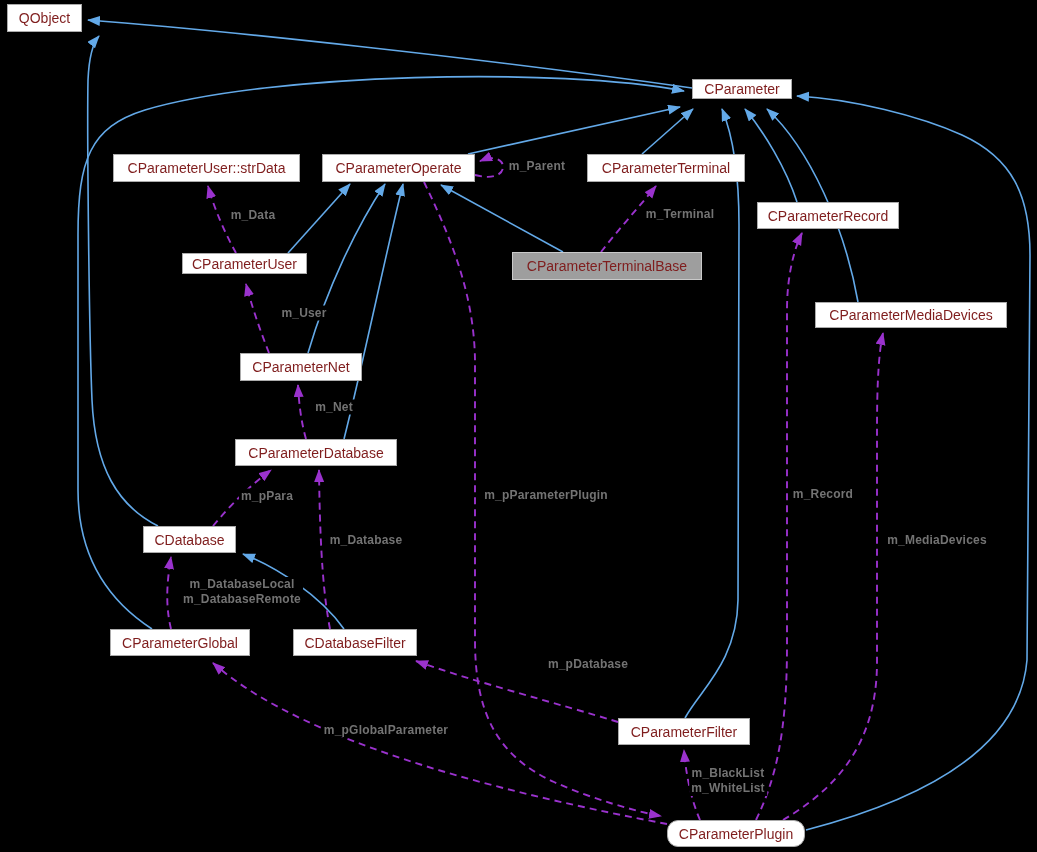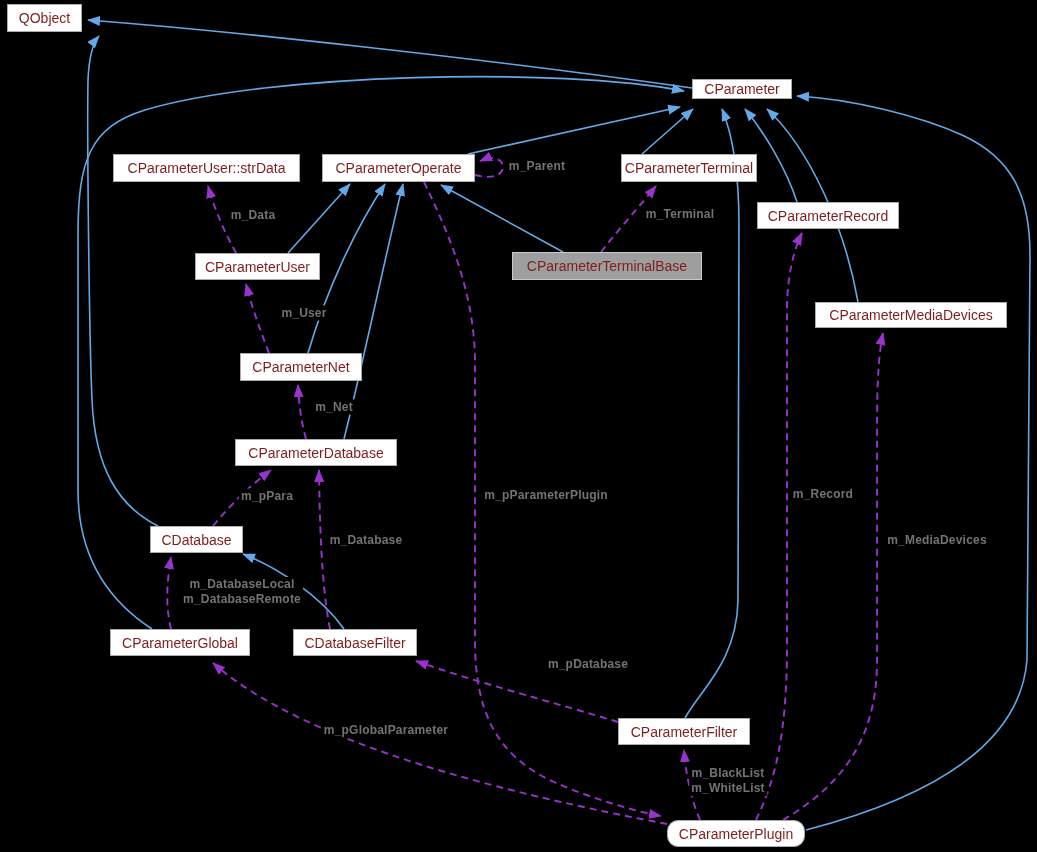--- a/index.html
+++ b/index.html
@@ -85,28 +85,28 @@
         <path d="M700,820 C691,799 686,775 684,750" class="edge-path" stroke="#9a32cd" stroke-width="1.9" stroke-dasharray="7,5" marker-end="url(#ah-use)"></path>
         <path d="M756,820 C776,779 787,732 787,645 L787,310 C787,276 794,249 802,233" class="edge-path" stroke="#9a32cd" stroke-width="1.9" stroke-dasharray="7,5" marker-end="url(#ah-use)"></path>
         <path d="M783,820 C832,791 877,748 877,662 L877,430 C877,392 878,356 883,333" class="edge-path" stroke="#9a32cd" stroke-width="1.9" stroke-dasharray="7,5" marker-end="url(#ah-use)"></path>
       </g>
   </svg>
   <div id="nodes">
       <div class="node" style="left: 7px; top: 4px; width: 75px; height: 28px;">QObject</div>
       <div class="node" style="left: 692px; top: 79px; width: 100px; height: 20px;">CParameter</div>
       <div class="node" style="left: 113px; top: 154px; width: 187px; height: 28px;">CParameterUser::strData</div>
       <div class="node" style="left: 322px; top: 154px; width: 153px; height: 28px;">CParameterOperate</div>
-      <div class="node" style="left: 587px; top: 154px; width: 136px; height: 28px; margin-left: 34px;">CParameterTerminal</div>
+      <div class="node" style="left: 587px; top: 154px; width: 158px; height: 28px;">CParameterTerminal</div>
       <div class="node" style="left: 757px; top: 202px; width: 142px; height: 27px;">CParameterRecord</div>
-      <div class="node" style="left: 195px; top: 253px; width: 125px; height: 27px;">CParameterUser</div>
+      <div class="node" style="left: 182px; top: 253px; width: 125px; height: 21px;">CParameterUser</div>
       <div class="node highlight" style="left: 512px; top: 252px; width: 190px; height: 28px;">CParameterTerminalBase</div>
       <div class="node" style="left: 815px; top: 302px; width: 192px; height: 26px;">CParameterMediaDevices</div>
       <div class="node" style="left: 240px; top: 353px; width: 122px; height: 28px;">CParameterNet</div>
       <div class="node" style="left: 235px; top: 439px; width: 162px; height: 27px;">CParameterDatabase</div>
-      <div class="node" style="left: 150px; top: 526px; width: 93px; height: 27px;">CDatabase</div>
+      <div class="node" style="left: 143px; top: 526px; width: 93px; height: 27px;">CDatabase</div>
       <div class="node" style="left: 110px; top: 629px; width: 140px; height: 27px;">CParameterGlobal</div>
       <div class="node" style="left: 293px; top: 629px; width: 124px; height: 27px;">CDatabaseFilter</div>
       <div class="node" style="left: 618px; top: 718px; width: 132px; height: 27px;">CParameterFilter</div>
       <div class="node" style="left: 667px; top: 820px; width: 138px; height: 27px; border-radius: 11px;">CParameterPlugin</div>
     </div>
   <div id="labels">
       <div class="edge-label" style="left: 253px; top: 215px;">m_Data</div>
       <div class="edge-label" style="left: 304px; top: 313px;">m_User</div>
       <div class="edge-label" style="left: 334px; top: 407px;">m_Net</div>
       <div class="edge-label" style="left: 267px; top: 496px;">m_pPara</div>

